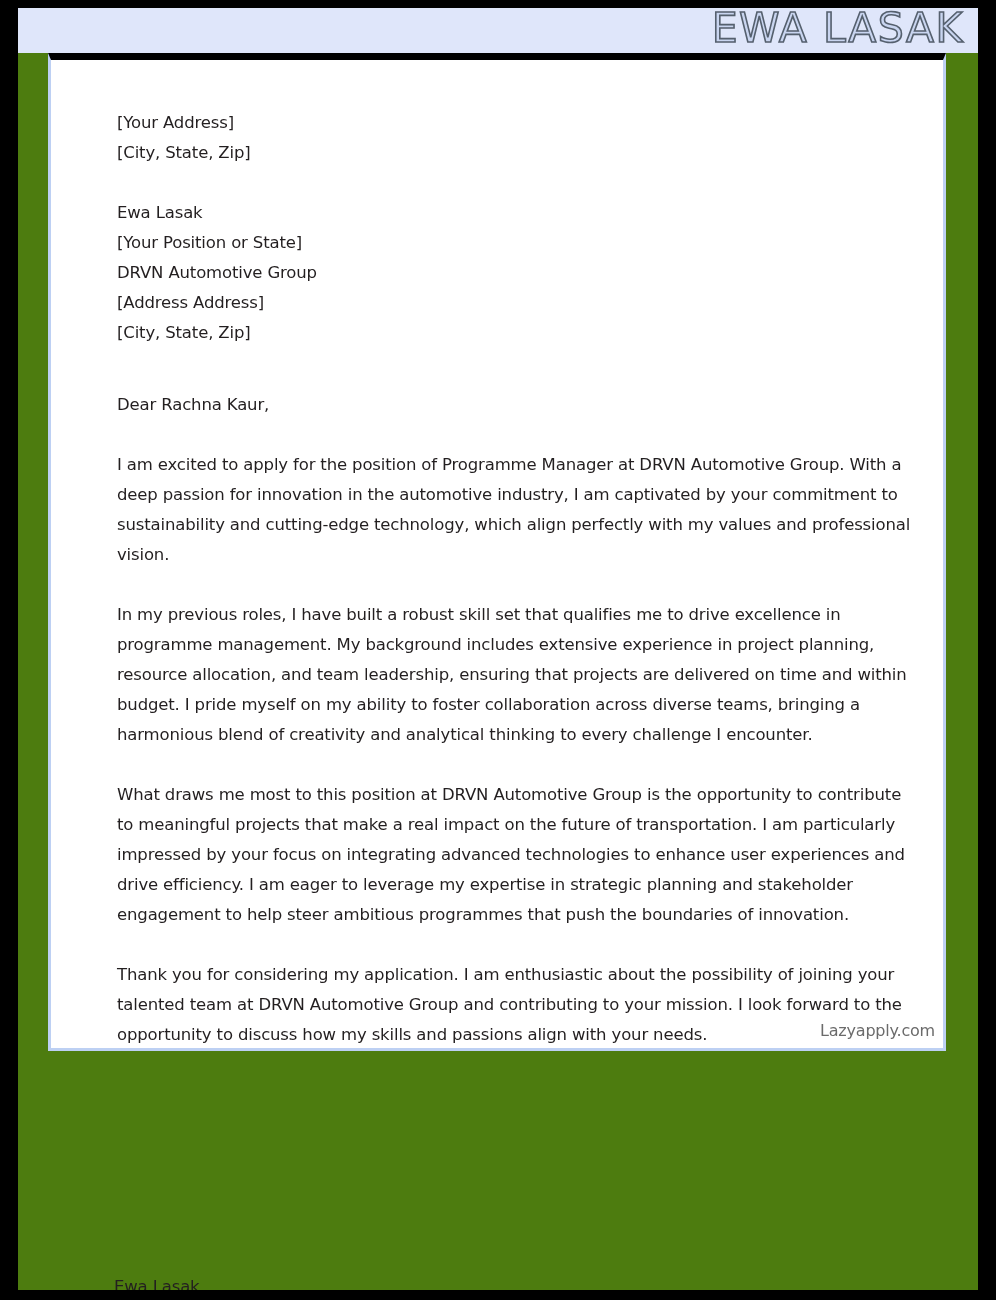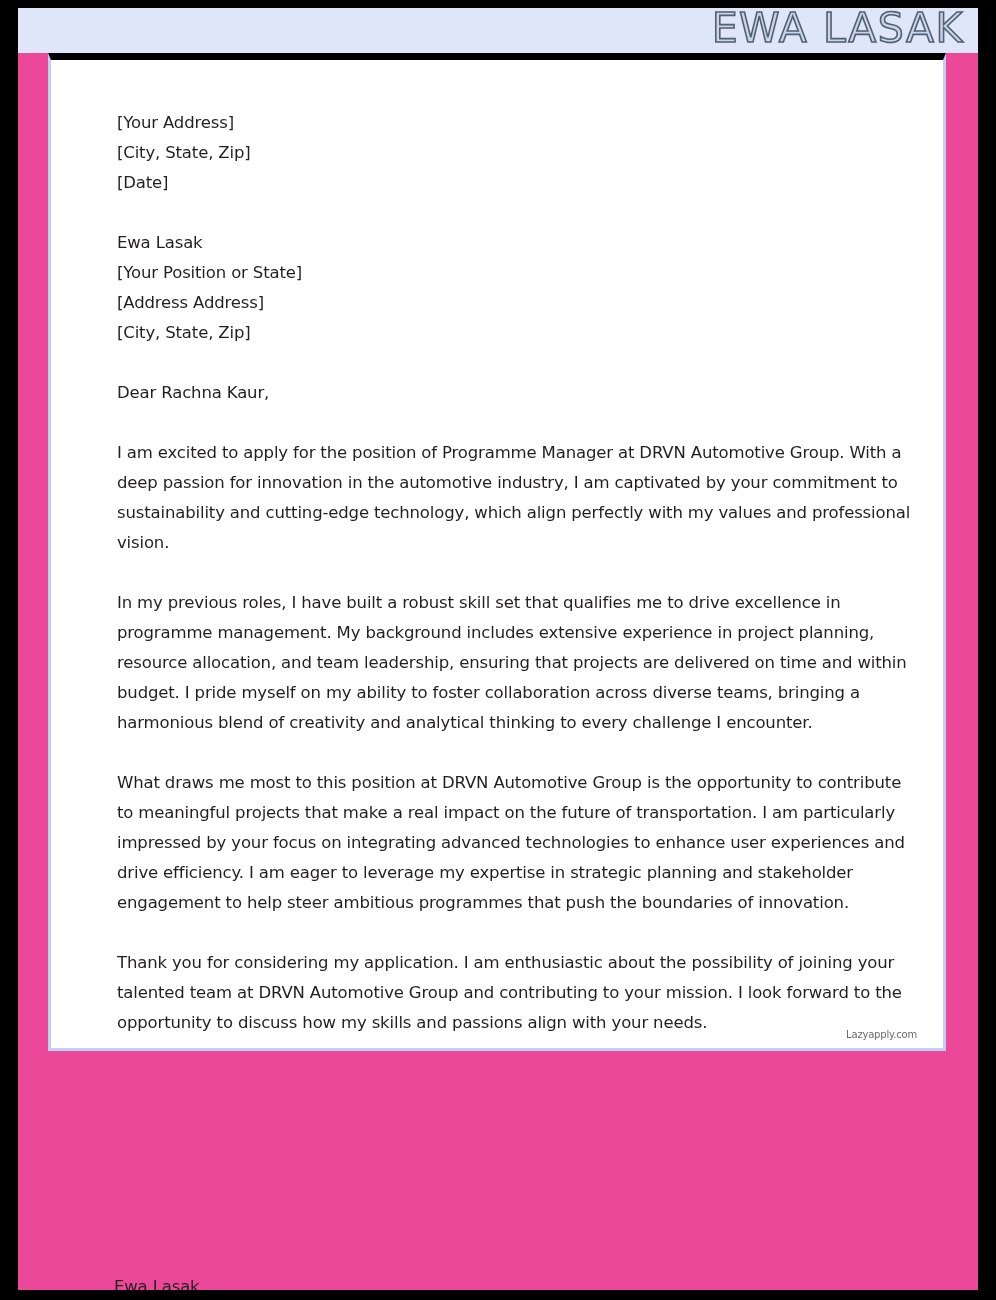--- a/index.html
+++ b/index.html
@@ -19,21 +19,21 @@
     position: absolute;
     left: 0;
     top: 0;
     width: 996px;
     height: 1300px;
     box-sizing: border-box;
     border-left: 18px solid #000000;
     border-right: 18px solid #000000;
     border-top: 8px solid #000000;
     border-bottom: 10px solid #000000;
-    background: #ec4899;
+    background: #4d7c0f;
     overflow: hidden;
   }
 
   
   .header-band {
     position: absolute;
     left: 0;
     top: 0;
     width: 960px;
     height: 45px;
@@ -89,34 +89,35 @@
     margin-bottom: 30px;
     text-align: left;
   }
 
   .block-gap {
     height: 30px;
   }
 
   .salutation {
     margin-bottom: 30px;
+    margin-top: 12px;
   }
 
   .closing {
     margin: 0;
     font-family: Liberation Mono, monospace;
   }
 
   
   .watermark {
     position: absolute;
-    right: 26px;
+    right: 8px;
     bottom: 8px;
     font-family: "DejaVu Sans", "Liberation Sans", sans-serif;
-    font-size: 10px;
+    font-size: 16px;
     color: #6b6b6b;
     letter-spacing: -0.2px;
   }
 
   
   .signature-name {
     position: absolute;
     left: 96px;
     top: 1264px;
     font-family: "DejaVu Sans", "Liberation Sans", sans-serif;
@@ -135,28 +136,28 @@
   <div class="header-band">
     <div class="header-name">EWA LASAK</div>
   </div>
 
   <div class="sheet">
     <div class="sheet-inner">
 
       <div>
         <div class="letter-line">[Your Address]</div>
         <div class="letter-line">[City, State, Zip]</div>
-        <div class="letter-line">[Date]</div>
       </div>
 
       <div class="block-gap"></div>
 
       <div>
         <div class="letter-line">Ewa Lasak</div>
         <div class="letter-line">[Your Position or State]</div>
+        <div class="letter-line">DRVN Automotive Group</div>
         <div class="letter-line">[Address Address]</div>
         <div class="letter-line">[City, State, Zip]</div>
       </div>
 
       <div class="block-gap"></div>
 
       <p class="letter-para salutation">Dear Rachna Kaur,</p>
 
       <p class="letter-para">I am excited to apply for the position of Programme Manager at DRVN Automotive Group. With a deep passion for innovation in the automotive industry, I am captivated by your commitment to sustainability and cutting-edge technology, which align perfectly with my values and professional vision.</p>
       <p class="letter-para">In my previous roles, I have built a robust skill set that qualifies me to drive excellence in programme management. My background includes extensive experience in project planning, resource allocation, and team leadership, ensuring that projects are delivered on time and within budget. I pride myself on my ability to foster collaboration across diverse teams, bringing a harmonious blend of creativity and analytical thinking to every challenge I encounter.</p>

